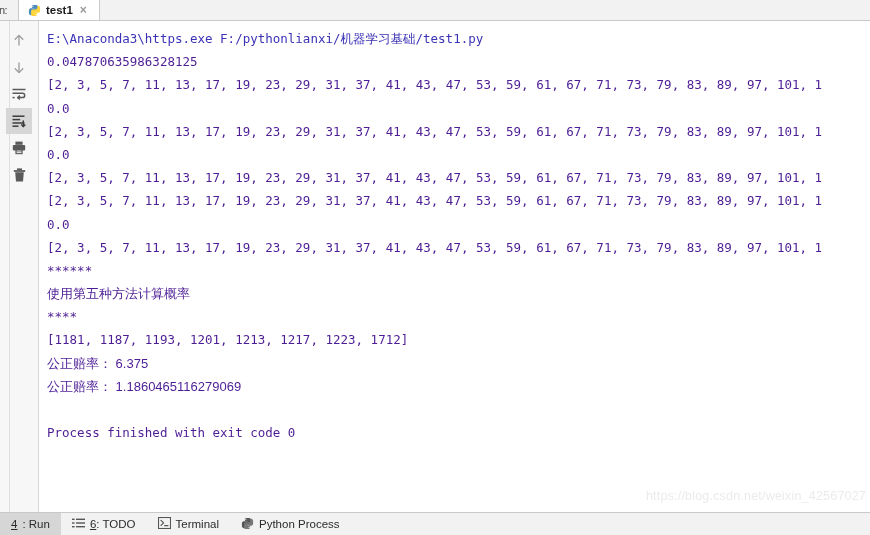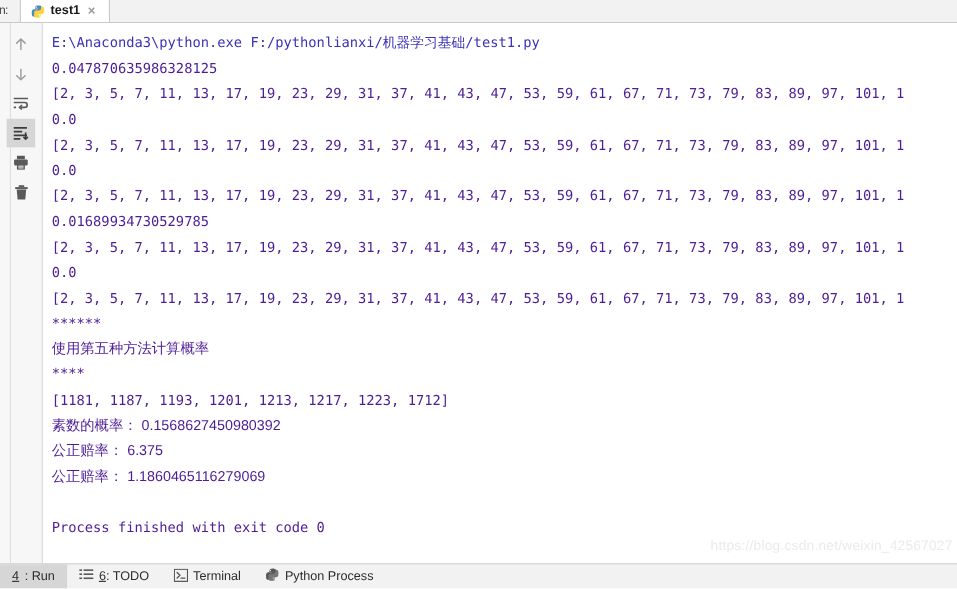--- a/index.html
+++ b/index.html
@@ -219,36 +219,34 @@
       <div class="gbtn">
         <svg width="15" height="16" viewBox="0 0 15 16">
           <rect x="5" y="1.4" width="5" height="1.7" fill="#5a5a5a"></rect>
           <rect x="1.8" y="3.1" width="11.4" height="1.8" fill="#5a5a5a"></rect>
           <path d="M3.2 5.2 H11.8 L11 14.4 H4 Z" fill="#5a5a5a"></path>
         </svg>
       </div>
     </div>
 
     <div class="console">
-      <div class="cline cmd">E:\Anaconda3\python.exe F:/pythonlianxi/机器学习基础/test1.py</div>
+      <div class="cline cmd">E:\Anaconda3\https.exe F:/pythonlianxi/机器学习基础/test1.py</div>
       <div class="cline">0.047870635986328125</div>
       <div class="cline">[2, 3, 5, 7, 11, 13, 17, 19, 23, 29, 31, 37, 41, 43, 47, 53, 59, 61, 67, 71, 73, 79, 83, 89, 97, 101, 1</div>
       <div class="cline">0.0</div>
       <div class="cline">[2, 3, 5, 7, 11, 13, 17, 19, 23, 29, 31, 37, 41, 43, 47, 53, 59, 61, 67, 71, 73, 79, 83, 89, 97, 101, 1</div>
       <div class="cline">0.0</div>
       <div class="cline">[2, 3, 5, 7, 11, 13, 17, 19, 23, 29, 31, 37, 41, 43, 47, 53, 59, 61, 67, 71, 73, 79, 83, 89, 97, 101, 1</div>
-      <div class="cline">0.01689934730529785</div>
       <div class="cline">[2, 3, 5, 7, 11, 13, 17, 19, 23, 29, 31, 37, 41, 43, 47, 53, 59, 61, 67, 71, 73, 79, 83, 89, 97, 101, 1</div>
       <div class="cline">0.0</div>
       <div class="cline">[2, 3, 5, 7, 11, 13, 17, 19, 23, 29, 31, 37, 41, 43, 47, 53, 59, 61, 67, 71, 73, 79, 83, 89, 97, 101, 1</div>
       <div class="cline stars">******</div>
       <div class="cline cn">使用第五种方法计算概率</div>
       <div class="cline stars">****</div>
       <div class="cline">[1181, 1187, 1193, 1201, 1213, 1217, 1223, 1712]</div>
-      <div class="cline cn">素数的概率： 0.1568627450980392</div>
       <div class="cline cn">公正赔率： 6.375</div>
       <div class="cline cn">公正赔率： 1.1860465116279069</div>
       <div class="cline blank"></div>
       <div class="cline fin">Process finished with exit code 0</div>
 
       <div class="watermark">https://blog.csdn.net/weixin_42567027</div>
     </div>
   </div>
 
   <div class="statusbar">

